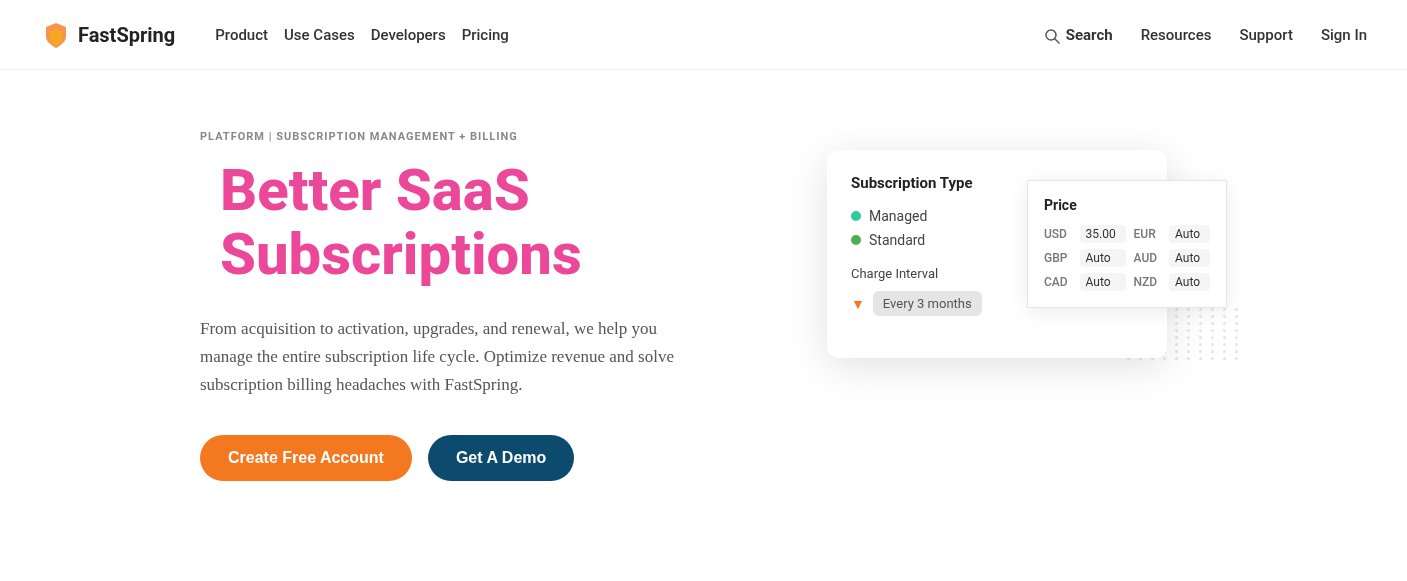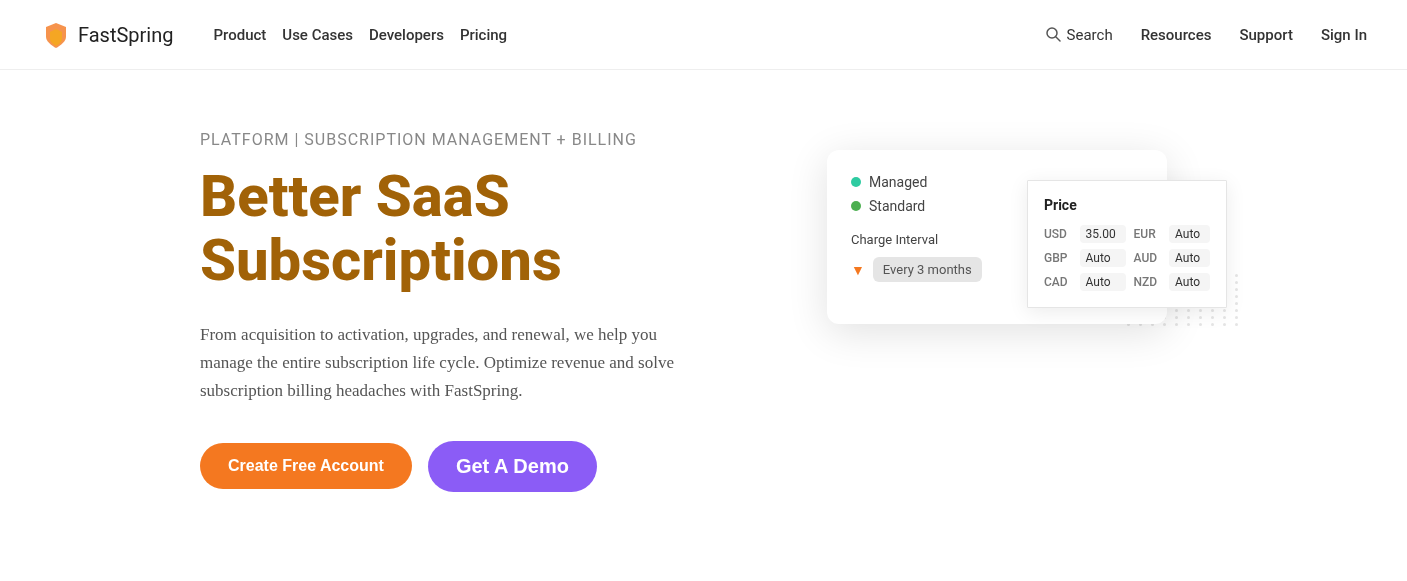--- a/index.html
+++ b/index.html
@@ -5,36 +5,36 @@
     * { margin: 0; padding: 0; box-sizing: border-box; }
     body { font-family: -apple-system, BlinkMacSystemFont, 'Segoe UI', Roboto, sans-serif; background: #fff; width: 1407px; min-height: 581px; overflow-x: hidden; }
 
     
     nav {
       display: flex; align-items: center; padding: 0 40px; height: 70px;
       border-bottom: 1px solid #eee; position: relative; background: #fff;
     }
     .nav-logo { display: flex; align-items: center; gap: 6px; text-decoration: none; margin-right: 40px; }
     .nav-logo-icon { width: 32px; height: 32px; }
-    .nav-logo-text { font-size: 20px; font-weight: 400; color: #222; }
+    .nav-logo-text { font-size: 20px; font-weight: 700; color: #222; }
     .nav-links { display: flex; align-items: flex-end; gap: 16px; flex: 1; }
     .nav-link { font-size: 15px; color: #333; text-decoration: none; font-weight: 500; cursor: pointer; }
     .nav-right { display: flex; align-items: center; gap: 28px; }
-    .nav-search { display: flex; align-items: flex-start; gap: 6px; font-size: 15px; color: #333; cursor: pointer; font-weight: 400; }
+    .nav-search { display: flex; align-items: flex-end; gap: 6px; font-size: 15px; color: #333; cursor: pointer; font-weight: 700; }
     .nav-cta { background: #f47820; color: #fff; border: none; border-radius: 25px; padding: 10px 24px; font-size: 15px; font-weight: 600; cursor: pointer; white-space: nowrap; }
 
     
     .hero { display: flex; align-items: flex-start; padding: 60px 200px 40px 200px; gap: 80px; }
     .hero-left { flex: 1; max-width: 600px; }
-    .hero-eyebrow { font-size: 16px; font-weight: 400; color: #888; letter-spacing: 1px; margin-bottom: 16px; }
-    .hero-title { font-size: 58px; font-weight: 800; color: #a16207; line-height: 1.1; margin-bottom: 28px; }
+    .hero-eyebrow { font-size: 11px; font-weight: 700; color: #888; letter-spacing: 1px; margin-bottom: 16px; }
+    .hero-title { font-size: 58px; font-weight: 800; color: #ec4899; line-height: 1.1; margin-bottom: 28px; margin-left: 20px; }
     .hero-subtitle { font-size: 17px; color: #555; line-height: 1.65; margin-bottom: 36px; max-width: 500px; font-family: Liberation Serif, serif; }
     .hero-buttons { display: flex; gap: 16px; align-items: center; }
     .btn-primary { background: #f47820; color: #fff; border: none; border-radius: 30px; padding: 14px 28px; font-size: 16px; font-weight: 700; cursor: pointer; }
-    .btn-secondary { background: #8b5cf6; color: #fff; border: none; border-radius: 30px; padding: 14px 28px; font-size: 20px; font-weight: 700; cursor: pointer; }
+    .btn-secondary { background: #0c4a6e; color: #fff; border: none; border-radius: 30px; padding: 14px 28px; font-size: 16px; font-weight: 700; cursor: pointer; }
 
     
     .hero-right { flex: 0 0 380px; position: relative; padding-top: 20px; }
     .sub-card {
       background: #fff;
       border-radius: 12px;
       box-shadow: 0 8px 40px rgba(0,0,0,0.12);
       padding: 24px;
       width: 340px;
       position: relative;
@@ -125,20 +125,21 @@
     <div class="hero-buttons">
       <button class="btn-primary">Create Free Account</button>
       <button class="btn-secondary">Get A Demo</button>
     </div>
   </div>
 
   <div class="hero-right">
     <div class="hero-right-inner">
 
       <div class="sub-card">
+        <div class="sub-card-title">Subscription Type</div>
         <div class="sub-type-options">
           <div class="sub-option">
             <span class="dot dot-teal"></span>
             <span>Managed</span>
           </div>
           <div class="sub-option">
             <span class="dot dot-green"></span>
             <span>Standard</span>
           </div>
         </div>

